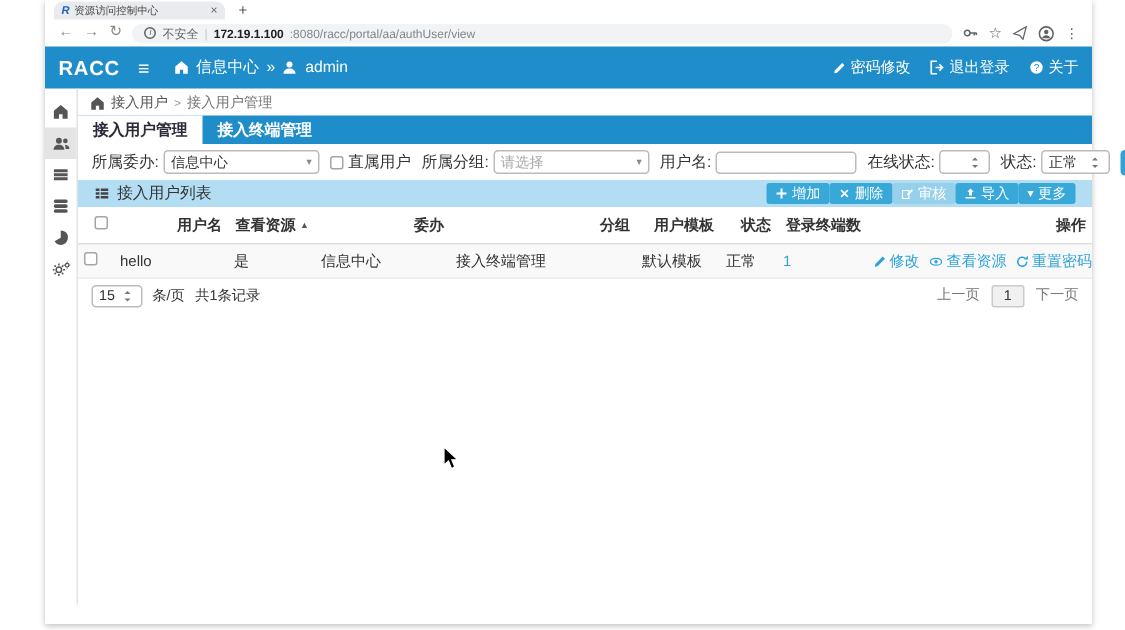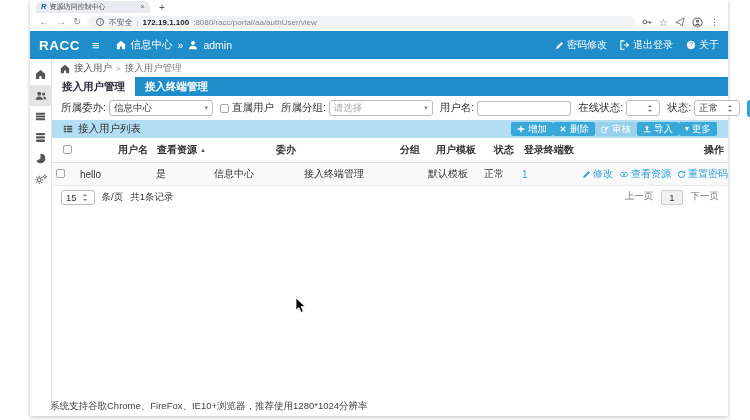--- a/index.html
+++ b/index.html
@@ -385,18 +385,17 @@
         <span class="pager-right">
           <span>上一页</span>
           <span class="pgcur">1</span>
           <span>下一页</span>
         </span>
       </div>
 
     </div>
   </div>
 
-  <div class="footer">系统支持谷歌Chrome、FireFox、IE10+浏览器，推荐使用1280*1024分辨率</div>
 </div>
 
 <svg class="cursor" width="12" height="17" viewBox="0 0 12 17">
   <path d="M1 1l0 12 3-2.6 2 5 2.2-1-2-4.9 3.8-.1z" fill="#000" stroke="#fff" stroke-width="0.8"></path>
 </svg>
 
 </body></html>

